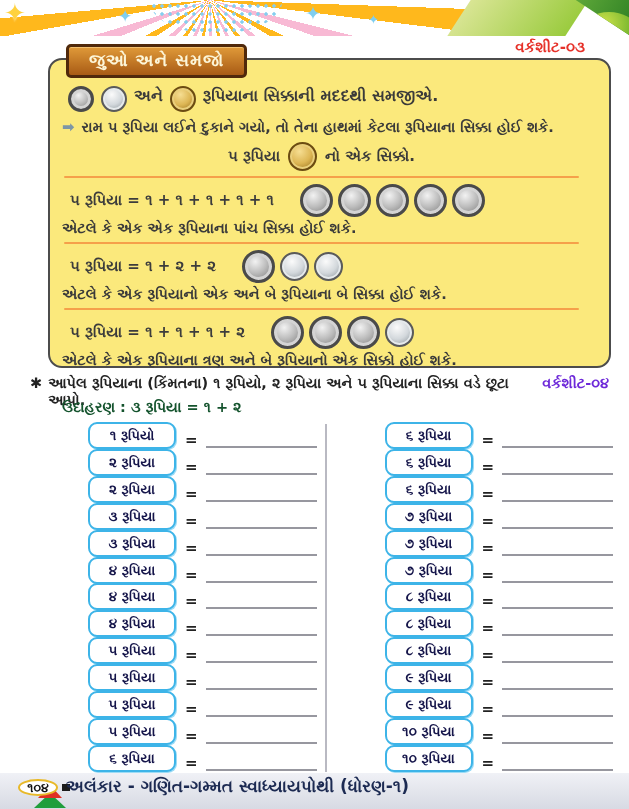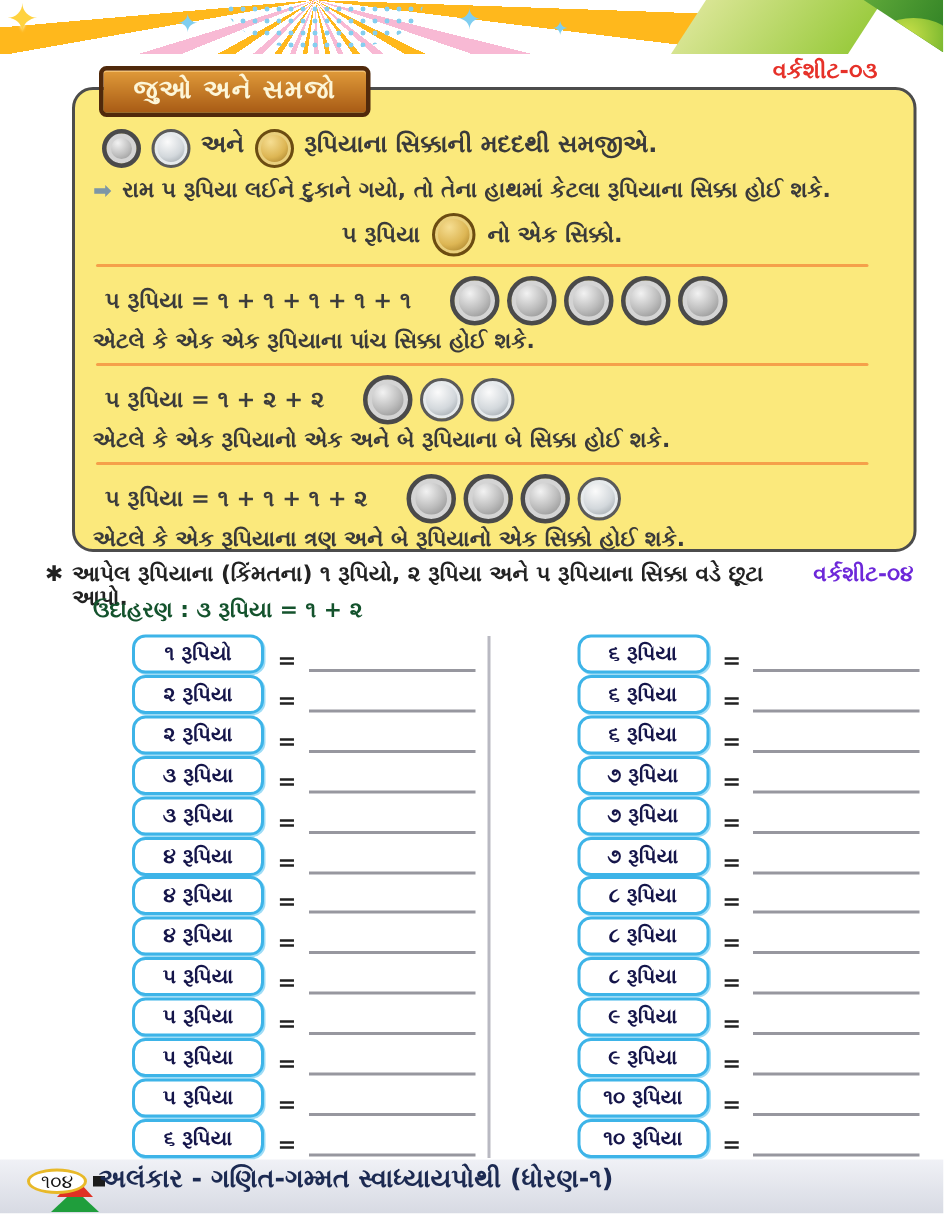--- a/index.html
+++ b/index.html
@@ -92,21 +92,21 @@
   .mascot { position:absolute; left:28px; bottom:1px; width:44px; height:34px; }
   .m-green { position:absolute; left:6px; bottom:0; width:0; height:0;
     border-left:16px solid transparent; border-right:16px solid transparent; border-bottom:15px solid #1f9e3c; }
   .m-red { position:absolute; left:10px; bottom:10px; width:0; height:0;
     border-left:12px solid transparent; border-right:12px solid transparent; border-bottom:13px solid #e03024; }
   .m-sq { position:absolute; width:8px; height:7px; background:#1b1b1b; bottom:17px; }
   .m-sq.l { left:2px; } .m-sq.r { left:34px; }
   .page-bubble { position:absolute; left:18px; bottom:13px; width:40px; height:17px;
     background:#fff; border:2px solid #e8b929; border-radius:50%;
     display:flex; align-items:center; justify-content:center;
-    font-size:12.5px; font-weight:normal; color:#111; }
+    font-size:12.5px; font-weight:bold; color:#111; }
   .footer-text { position:absolute; left:66px; bottom:13px; font-size:17px; font-weight:bold; color:#1c2a52; }
 </style>
 </head>
 <body>
 
 <div class="banner">
   <div class="rays"></div>
   <div class="dots"></div>
   <span class="sparkle s1">✦</span>
   <span class="sparkle s2">✦</span>

